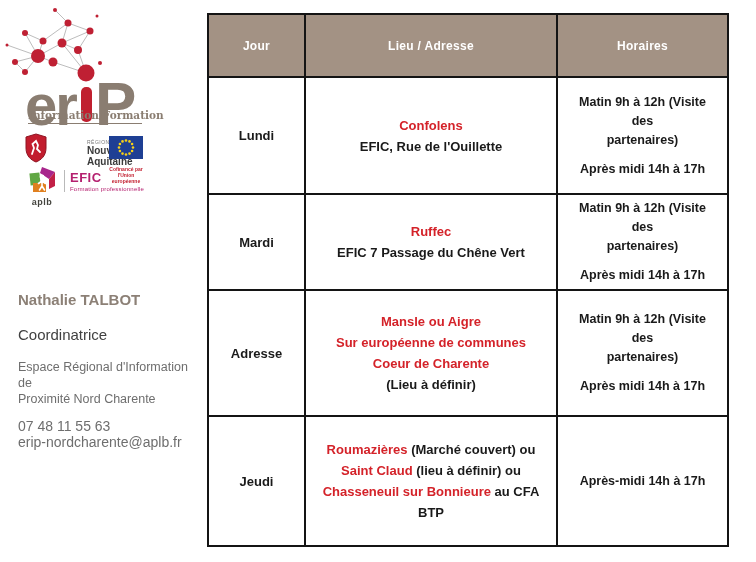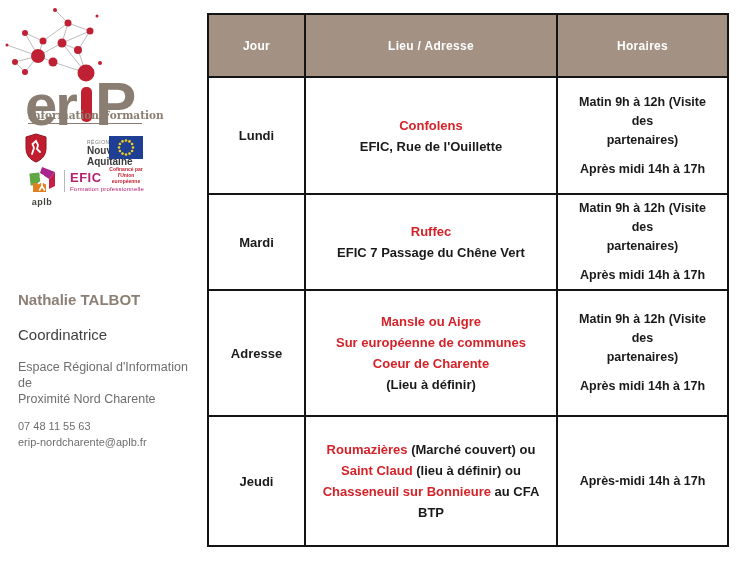--- a/index.html
+++ b/index.html
@@ -44,21 +44,21 @@
   .aplb-label{font-size:9px;font-weight:bold;color:#44443e;margin-top:0px;letter-spacing:.5px;}
   .logo-divider{position:absolute;left:64px;top:170px;width:1px;height:22px;background:#b9b9b9;}
   .efic{position:absolute;left:70px;top:170px;}
   .efic-name{font-size:13px;font-weight:bold;color:var(--efic_magenta);letter-spacing:.5px;}
   .efic-sub{font-size:6px;color:var(--efic_magenta);margin-top:1px;letter-spacing:.2px;}
 
   .contact{position:absolute;left:18px;top:291px;width:185px;}
   .contact-name{font-size:15px;font-weight:bold;color:#8c8076;margin-bottom:18px;}
   .contact-role{font-size:15px;color:#414141;margin-bottom:16px;}
   .contact-org{font-size:12.5px;color:var(--muted);line-height:16px;margin-bottom:11px;}
-  .contact-phone,.contact-email{font-size:11px;color:var(--muted);line-height:16px;}
+  .contact-phone,.contact-email{font-size:14px;color:var(--muted);line-height:16px;}
 
   
   table.schedule{position:absolute;left:207px;top:13px;width:520px;
     border-collapse:collapse;table-layout:fixed;}
   table.schedule td,table.schedule th{border:2px solid #141414;text-align:center;
     vertical-align:middle;}
   th.hdr{height:63px;background:var(--header_bg);color:#fff;font-size:12px;
     font-weight:bold;letter-spacing:.3px;}
   td.day{font-size:13px;font-weight:bold;color:var(--ink);}
   td.lieu{font-size:13px;font-weight:bold;color:var(--ink);line-height:21px;padding:20px 8px;}

